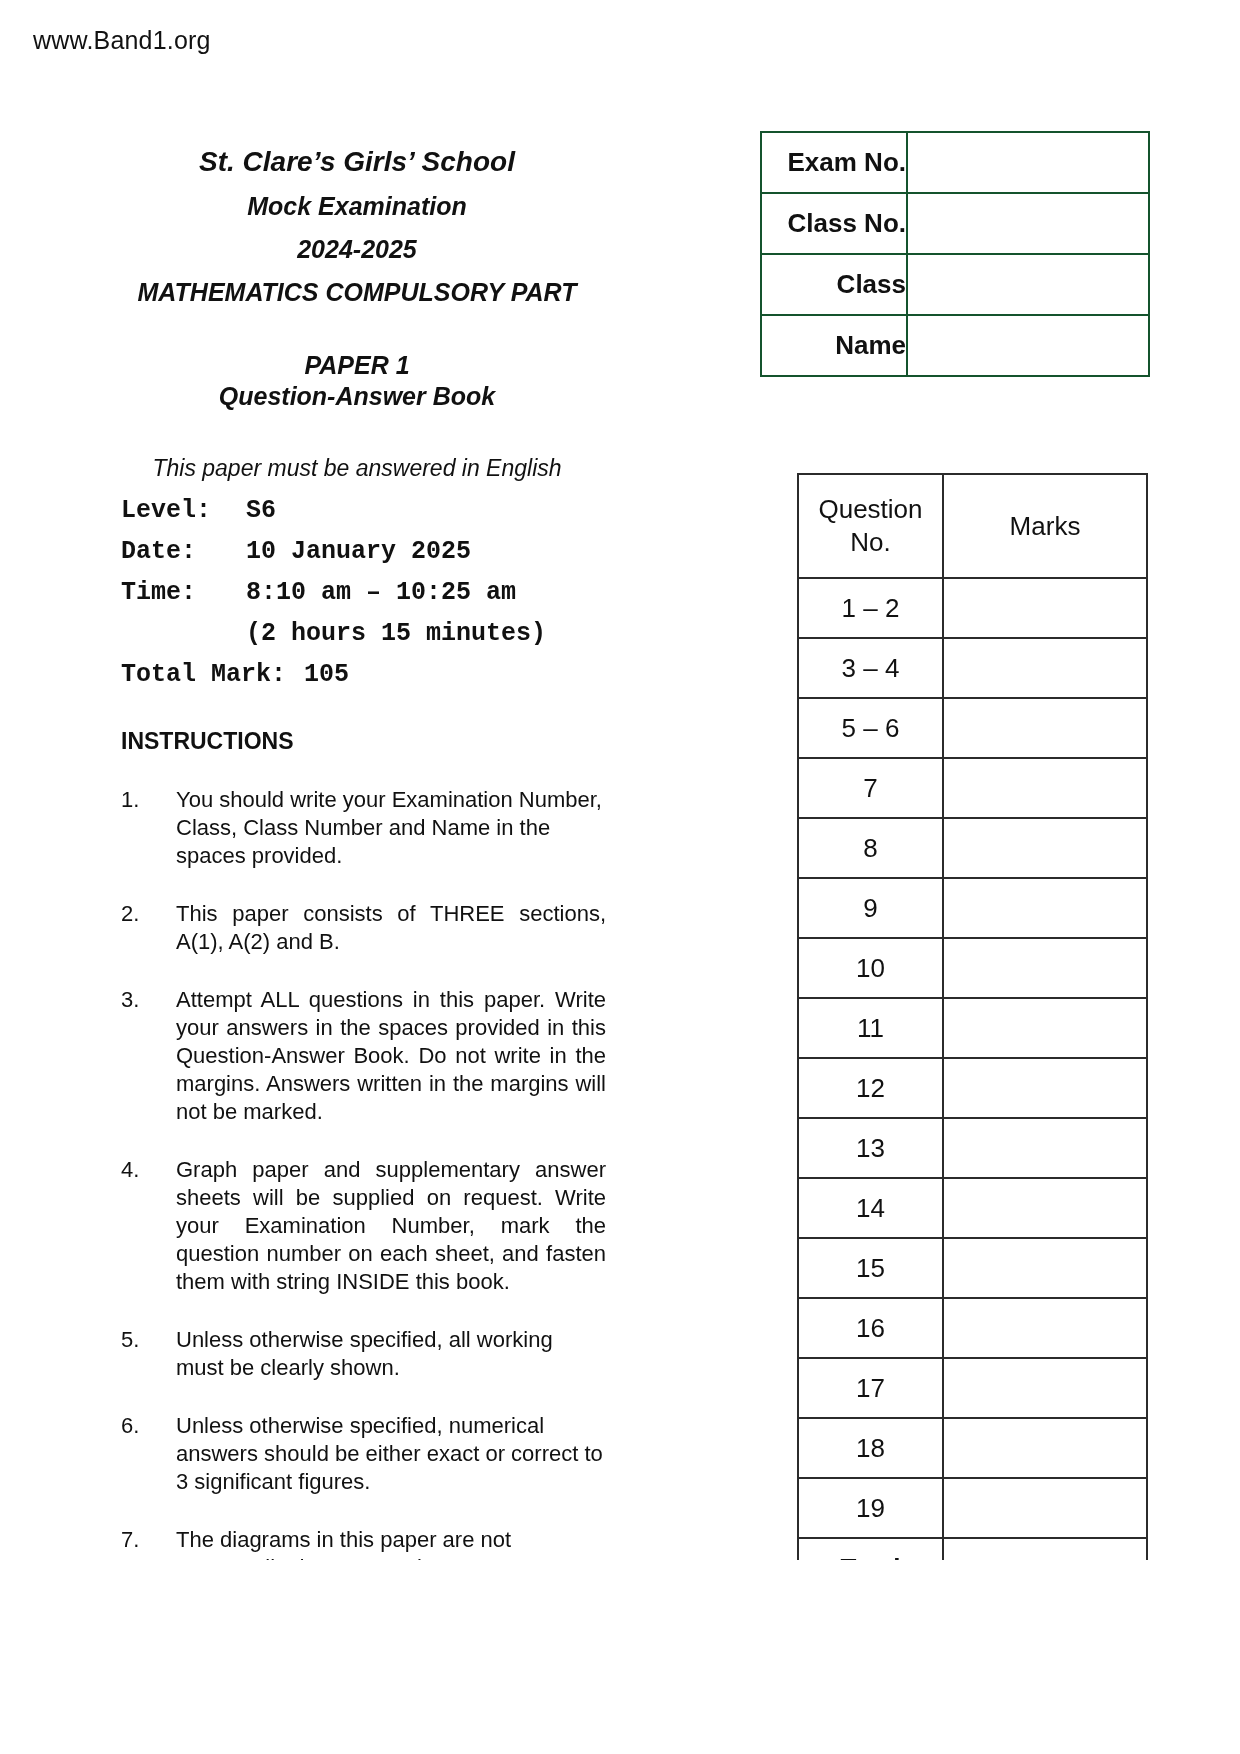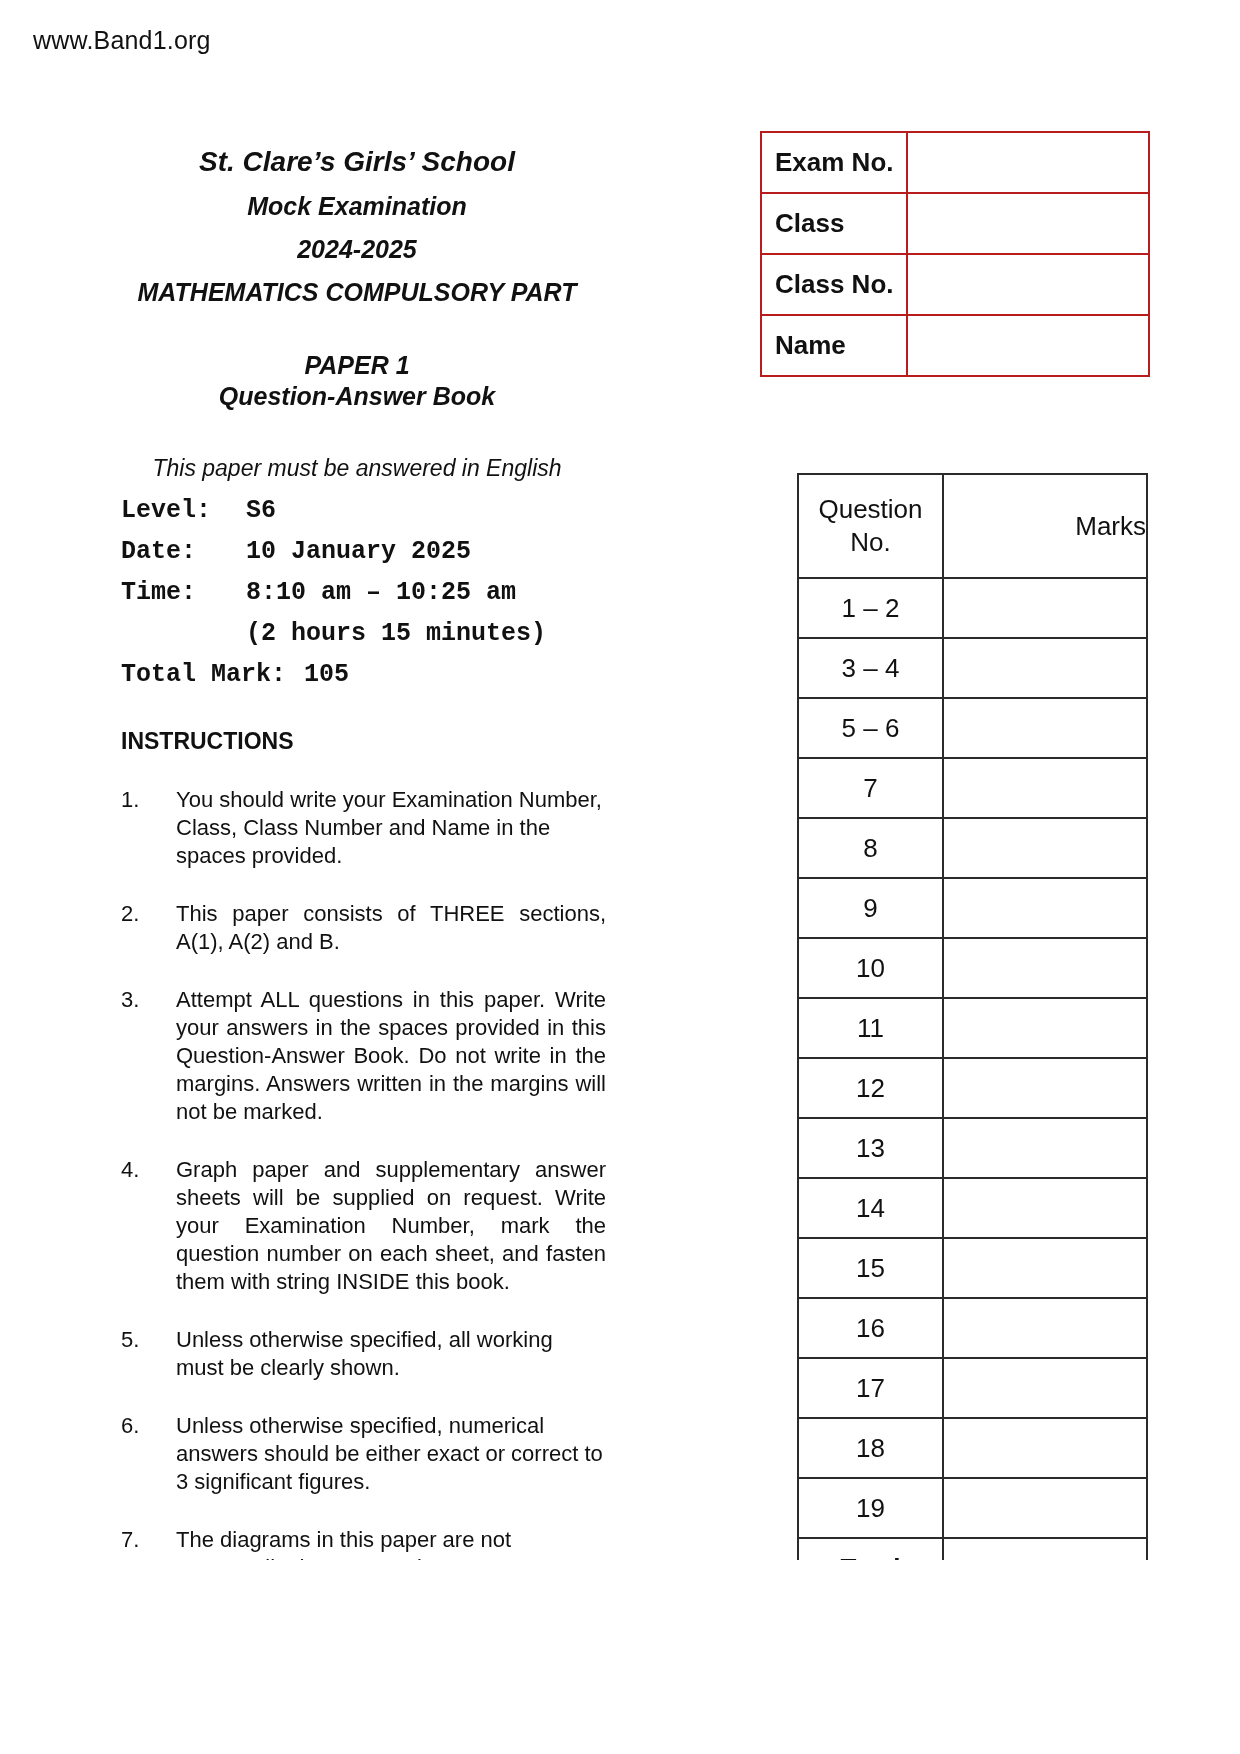--- a/index.html
+++ b/index.html
@@ -13,21 +13,21 @@
   .t-school  { font-size:28px; font-weight:bold; line-height:32px; }
   .t-exam    { font-size:25px; font-weight:bold; line-height:29px; margin-top:14px; }
   .t-year    { font-size:25px; font-weight:bold; line-height:29px; margin-top:14px; }
   .t-subject { font-size:25px; font-weight:bold; line-height:29px; margin-top:14px; }
   .t-paper   { font-size:25px; font-weight:bold; line-height:29px; margin-top:44px; }
   .t-book    { font-size:25px; font-weight:bold; line-height:29px; margin-top:2px; }
   .t-note    { font-size:23px; line-height:26px; margin-top:44px; }
 
   .info-table { position:absolute; left:760px; top:131px; width:388px;
     border-collapse:collapse; table-layout:fixed; }
-  .info-table td { border:2px solid #b91c1c; height:61px; vertical-align:middle; }
+  .info-table td { border:2px solid #14532d; height:61px; vertical-align:middle;text-align:right; }
   .info-table td.ilbl { width:146px; font-size:26px; font-weight:bold; padding-left:13px; }
   .info-table td.ival { width:242px; }
 
   .details { position:absolute; left:121px; top:496px; width:472px; font-size:25px; }
   .drow { line-height:29px; margin-bottom:12px; white-space:nowrap;font-family:Liberation Mono, monospace; }
   .dlabel { display:inline-block; min-width:125px; font-weight:bold; }
   .dlabel.wide { min-width:183px; }
   .dvalue { font-weight:bold; }
 
   .instr-title { position:absolute; left:121px; top:728px; font-size:23px; font-weight:bold; }
@@ -35,21 +35,21 @@
   .iitem { display:flex; margin-bottom:30px; line-height:28px; }
   .inum { width:55px; flex:0 0 55px; }
   .itext { flex:1; }
   .iitem.justify .itext { text-align:justify; }
 
   .marks-table { position:absolute; left:797px; top:473px; width:349px;
     border-collapse:collapse; table-layout:fixed; }
   .marks-table td { border:2px solid #2b2b2b; text-align:center; vertical-align:middle;
     font-size:26px; }
   .marks-table td.qcol { width:145px; }
-  .marks-table td.mcol { width:204px;text-align:right; }
+  .marks-table td.mcol { width:204px; }
   .marks-table tr.hdr td { height:104px; line-height:33px; }
   .marks-table tr.body td { height:60px; }
   .marks-table tr.total td.qcol { font-weight:bold; }
 
   .page-num { position:absolute; left:15px; top:1681px; width:1240px; text-align:center;
     font-family:"Liberation Serif", serif; font-size:25px; }
 </style>
 </head>
 <body>
 
@@ -67,25 +67,25 @@
     <div class="t-note">This paper must be answered in English</div>
   </div>
 
   <table class="info-table">
     <tbody>
         <tr>
       <td class="ilbl">Exam No.</td>
       <td class="ival"></td>
     </tr>
     <tr>
+      <td class="ilbl">Class No.</td>
+      <td class="ival"></td>
+    </tr>
+    <tr>
       <td class="ilbl">Class</td>
-      <td class="ival"></td>
-    </tr>
-    <tr>
-      <td class="ilbl">Class No.</td>
       <td class="ival"></td>
     </tr>
     <tr>
       <td class="ilbl">Name</td>
       <td class="ival"></td>
     </tr>
   </tbody>
     </table>
 
   <div class="details">

